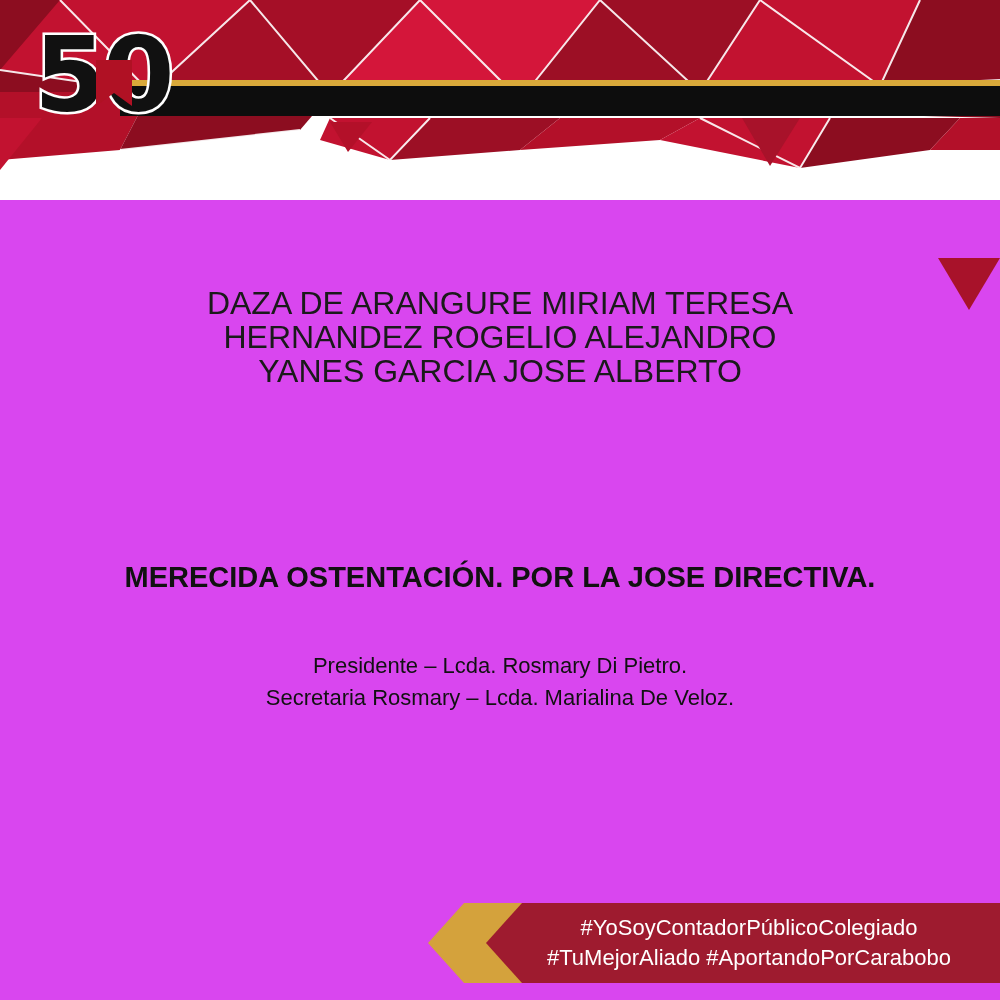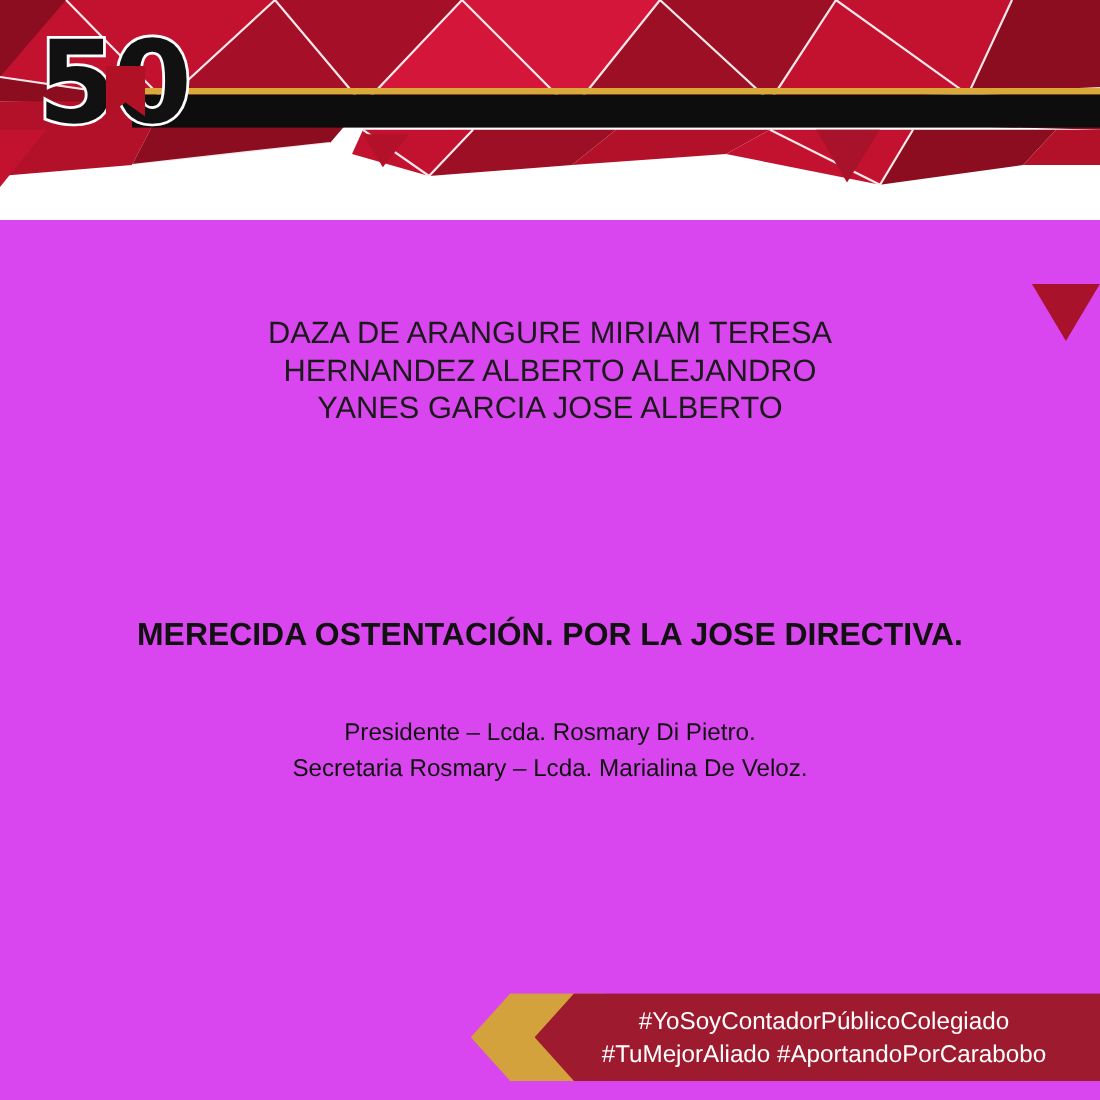--- a/index.html
+++ b/index.html
@@ -90,21 +90,21 @@
   
   .names {
     position: absolute;
     top: 286px;
     left: 0;
     width: 1000px;
     text-align: center;
   }
   .name-line {
     font-family: "Liberation Sans", sans-serif;
-    font-size: 28px;
+    font-size: 32px;
     line-height: 34px;
     color: #1a1a1a;
     letter-spacing: 0px;
   }
 
   
   .message {
     position: absolute;
     top: 558px;
     left: 0;
@@ -240,21 +240,21 @@
 
   <div class="logo-50">
     <span class="logo-50-inner">50</span>
   </div>
   <div class="logo-ribbon"></div>
 
   <div class="right-triangle"></div>
 
   <div class="names">
     <div class="name-line">DAZA DE ARANGURE MIRIAM TERESA</div>
-    <div class="name-line">HERNANDEZ ALBERTO ALEJANDRO</div>
+    <div class="name-line">HERNANDEZ ROGELIO ALEJANDRO</div>
     <div class="name-line">YANES GARCIA JOSE ALBERTO</div>
   </div>
 
   <div class="message">
     <div class="message-line">MERECIDA OSTENTACIÓN.  POR LA JOSE DIRECTIVA.</div>
   </div>
 
   <div class="signatures">
     <div class="sig-line">Presidente – Lcda. Rosmary Di Pietro.</div>
     <div class="sig-line">Secretaria Rosmary – Lcda. Marialina De Veloz.</div>

